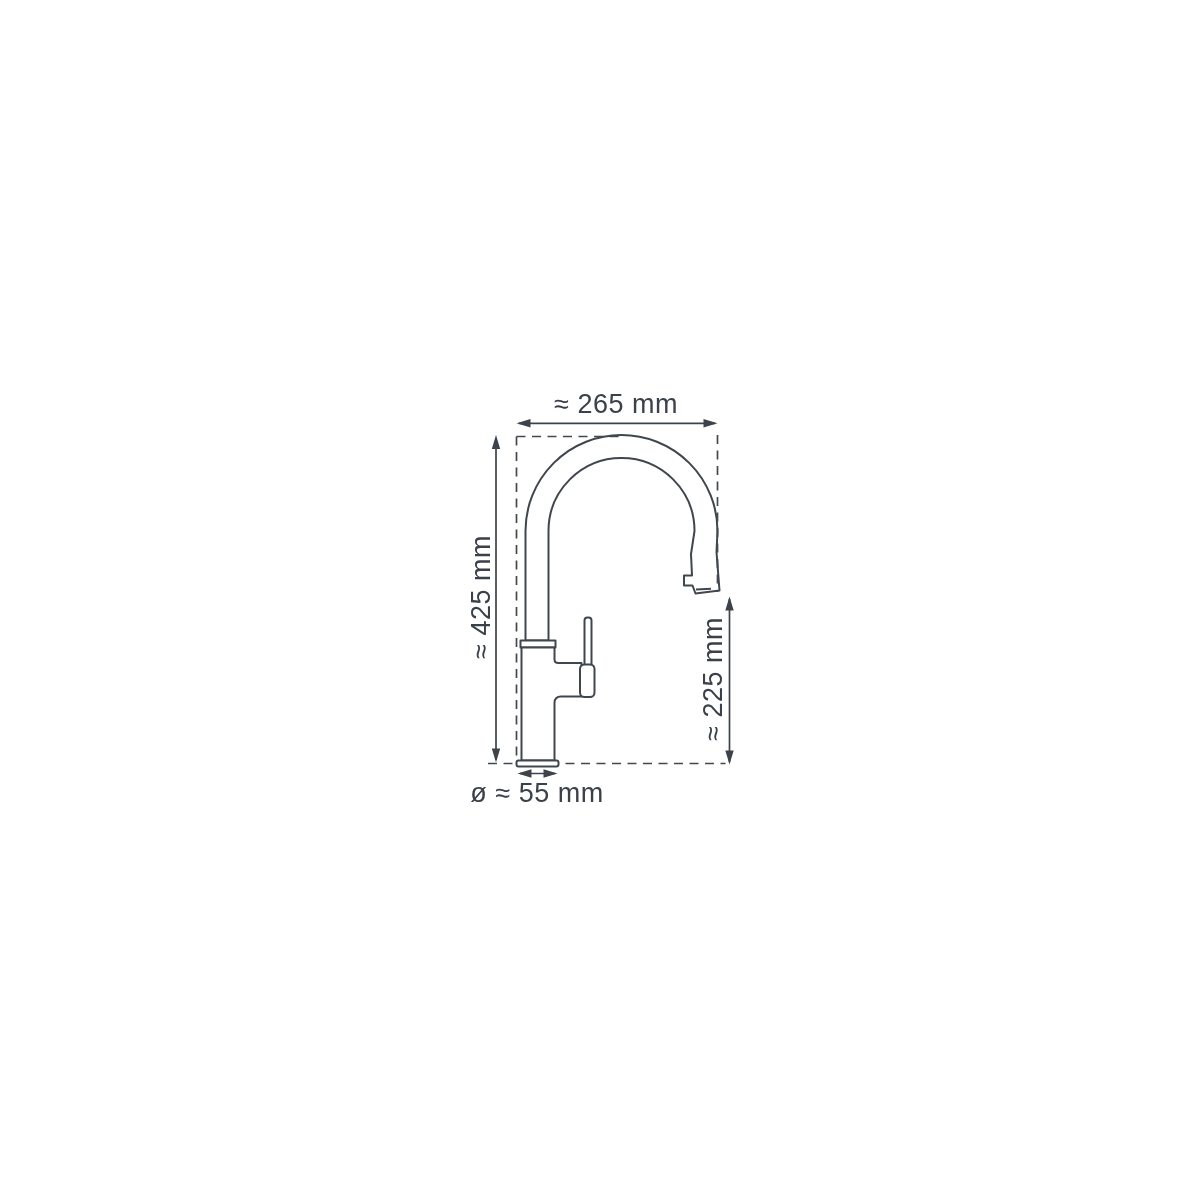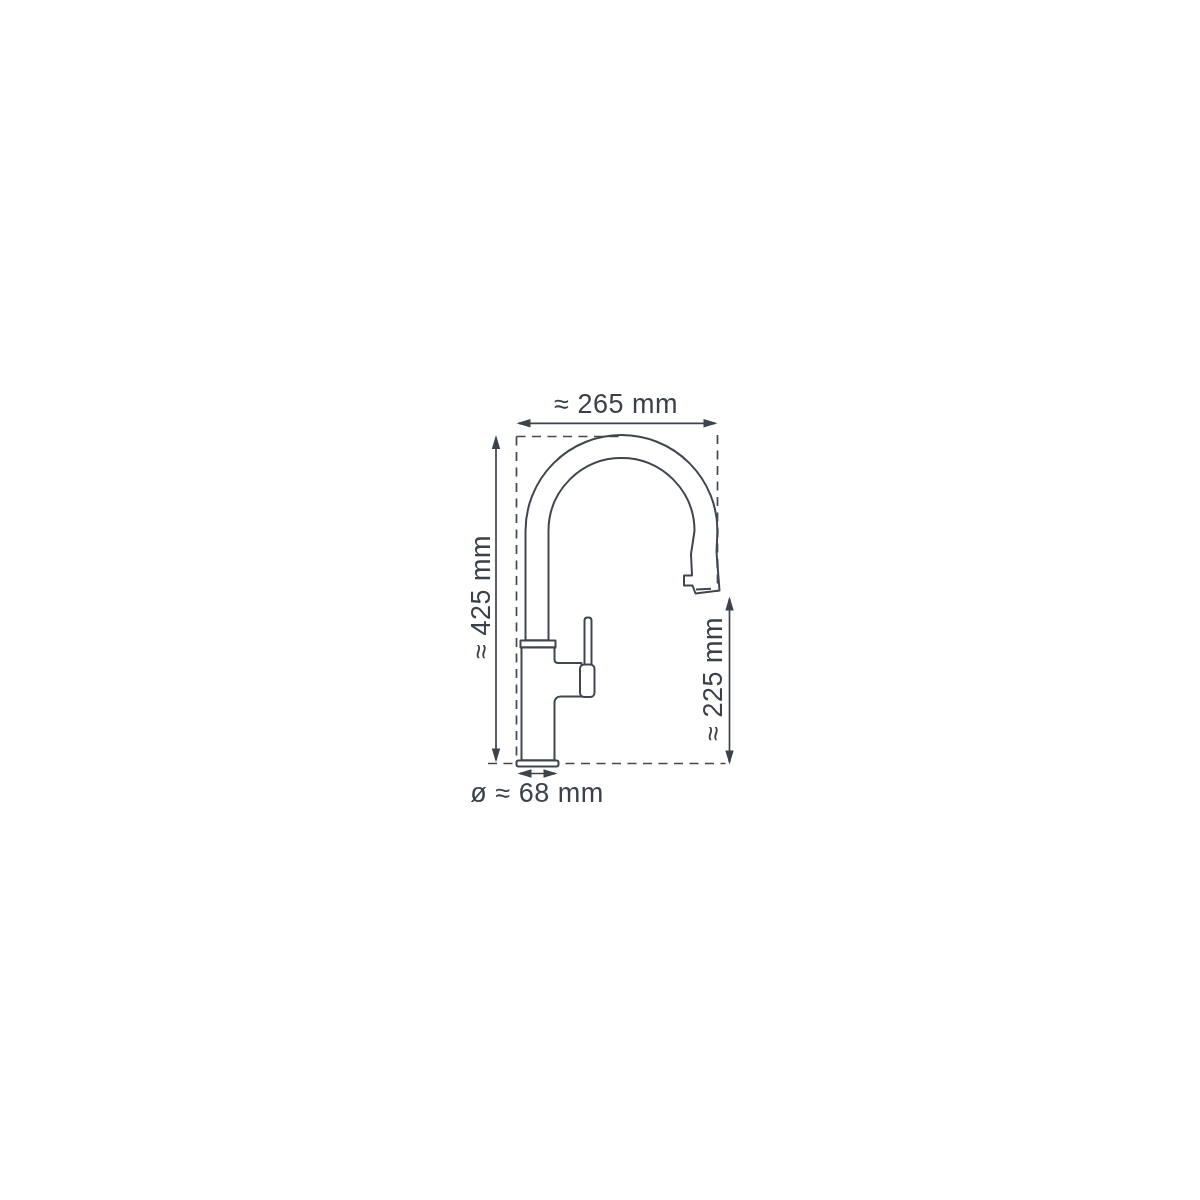--- a/index.html
+++ b/index.html
@@ -125,15 +125,15 @@
       <polygon class="arrowhead" points="557.5,773.5 543.5,769.3 543.5,777.7"></polygon>
     </g>
   </svg>
 
   <div class="dim-label" style="left:616px; top:404px;">≈ 265 mm</div>
 
   <div class="dim-label vertical" style="left:481px; top:597px;">≈ 425 mm</div>
 
   <div class="dim-label vertical" style="left:713px; top:679px;">≈ 225 mm</div>
 
-  <div class="dim-label" style="left:537px; top:793px;">ø ≈ 68 mm</div>
+  <div class="dim-label" style="left:537px; top:793px;">ø ≈ 55 mm</div>
 
 </div>
 
 </body></html>

